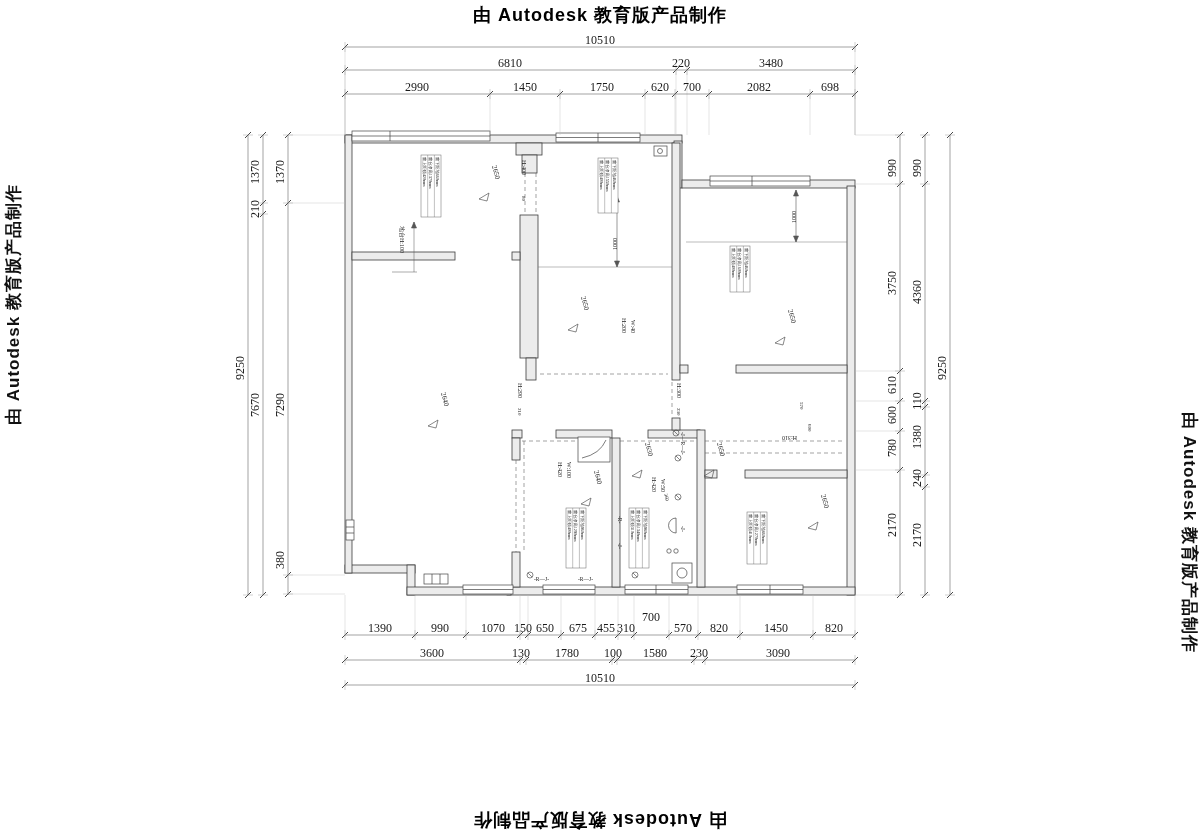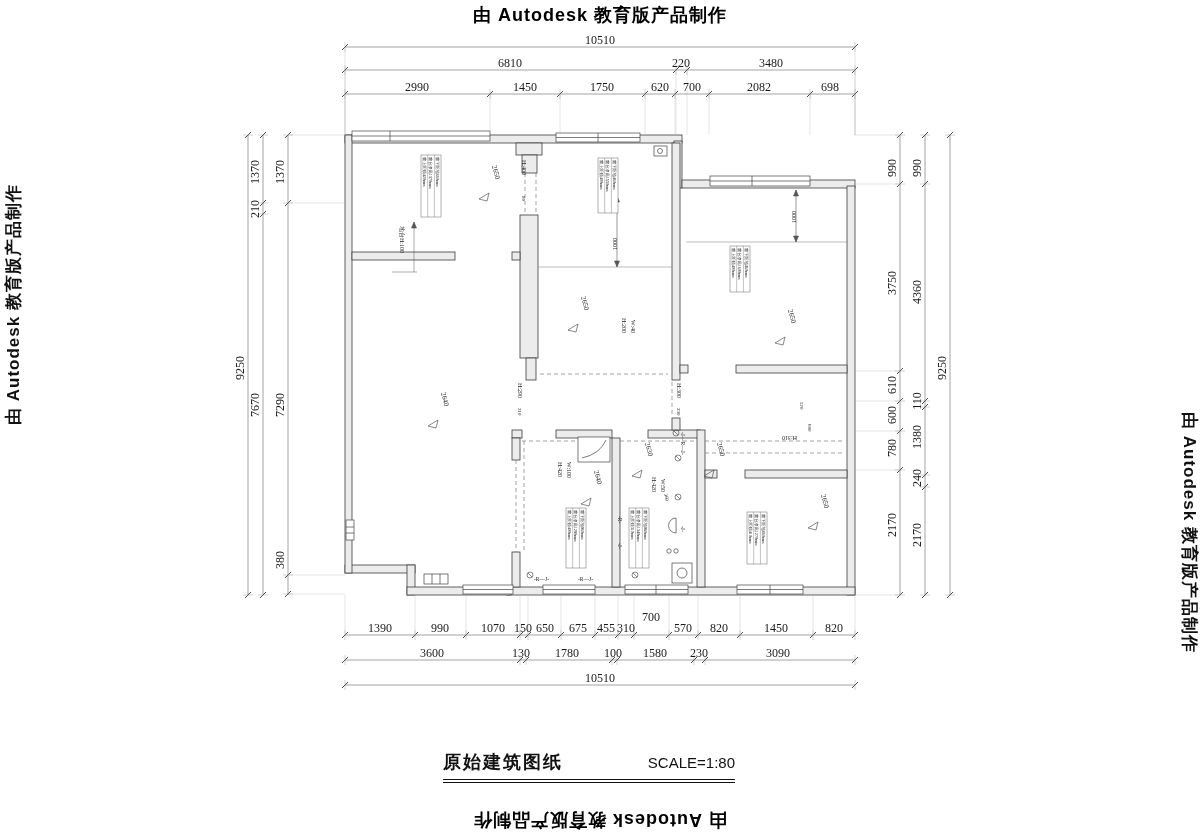--- a/index.html
+++ b/index.html
@@ -489,17 +489,13 @@
         <text x="643.9" y="510" font-size="4.2" text-anchor="start" transform="rotate(90 643.9 510)">窗下距地980mm</text>
         <rect x="747" y="512" width="20" height="52" fill="#fff" stroke="#666" stroke-width="0.5"></rect>
         <line x1="753.7" y1="512" x2="753.7" y2="564" stroke="#666" stroke-width="0.4"></line>
         <line x1="760.4" y1="512" x2="760.4" y2="564" stroke="#666" stroke-width="0.4"></line>
         <text x="748.5" y="514" font-size="4.2" text-anchor="start" transform="rotate(90 748.5 514)">窗上距顶410mm</text>
         <text x="755.2" y="514" font-size="4.2" text-anchor="start" transform="rotate(90 755.2 514)">窗台净高1270mm</text>
         <text x="761.9" y="514" font-size="4.2" text-anchor="start" transform="rotate(90 761.9 514)">窗下距地860mm</text>
       </g>
   </svg>
 
-  <div id="titleblock">
-    <span id="title-name">原始建筑图纸</span>
-    <span id="title-scale">SCALE=1:80</span>
-  </div>
 </div>
 
 </body></html>

